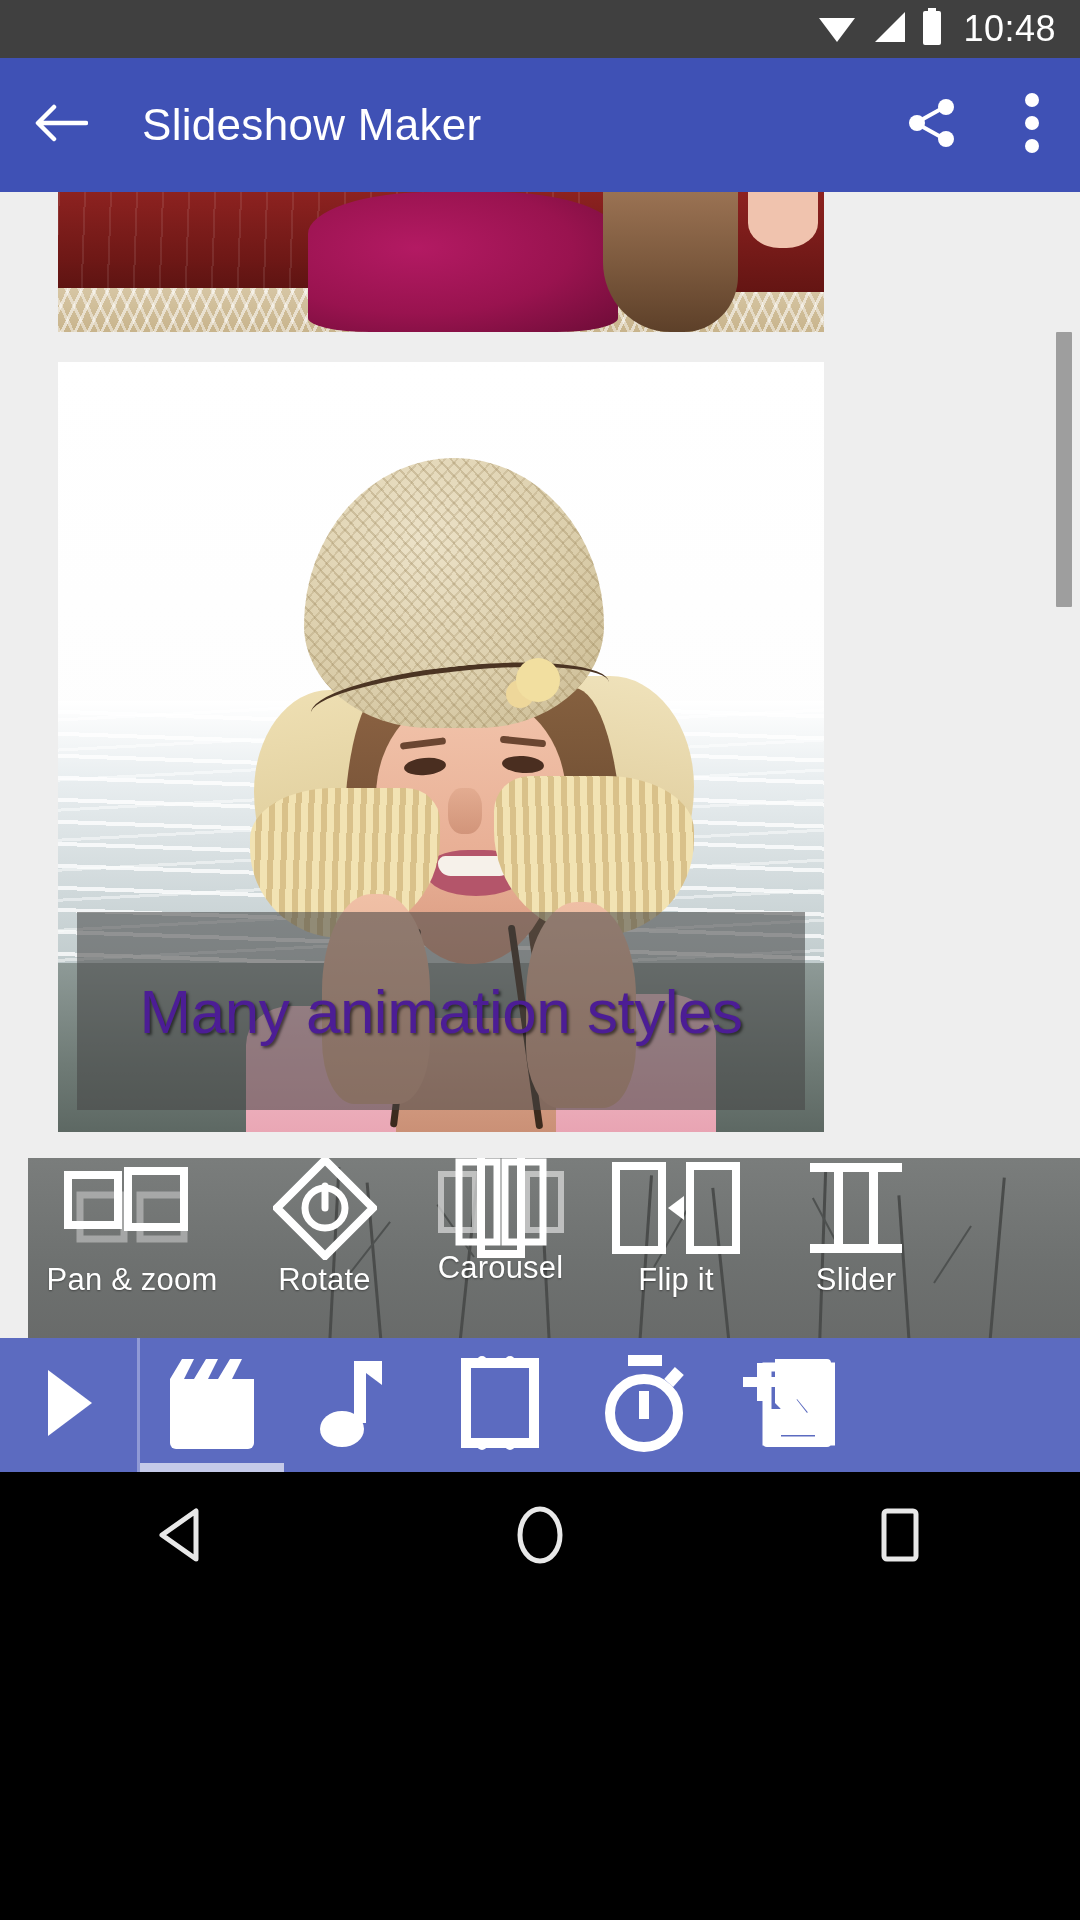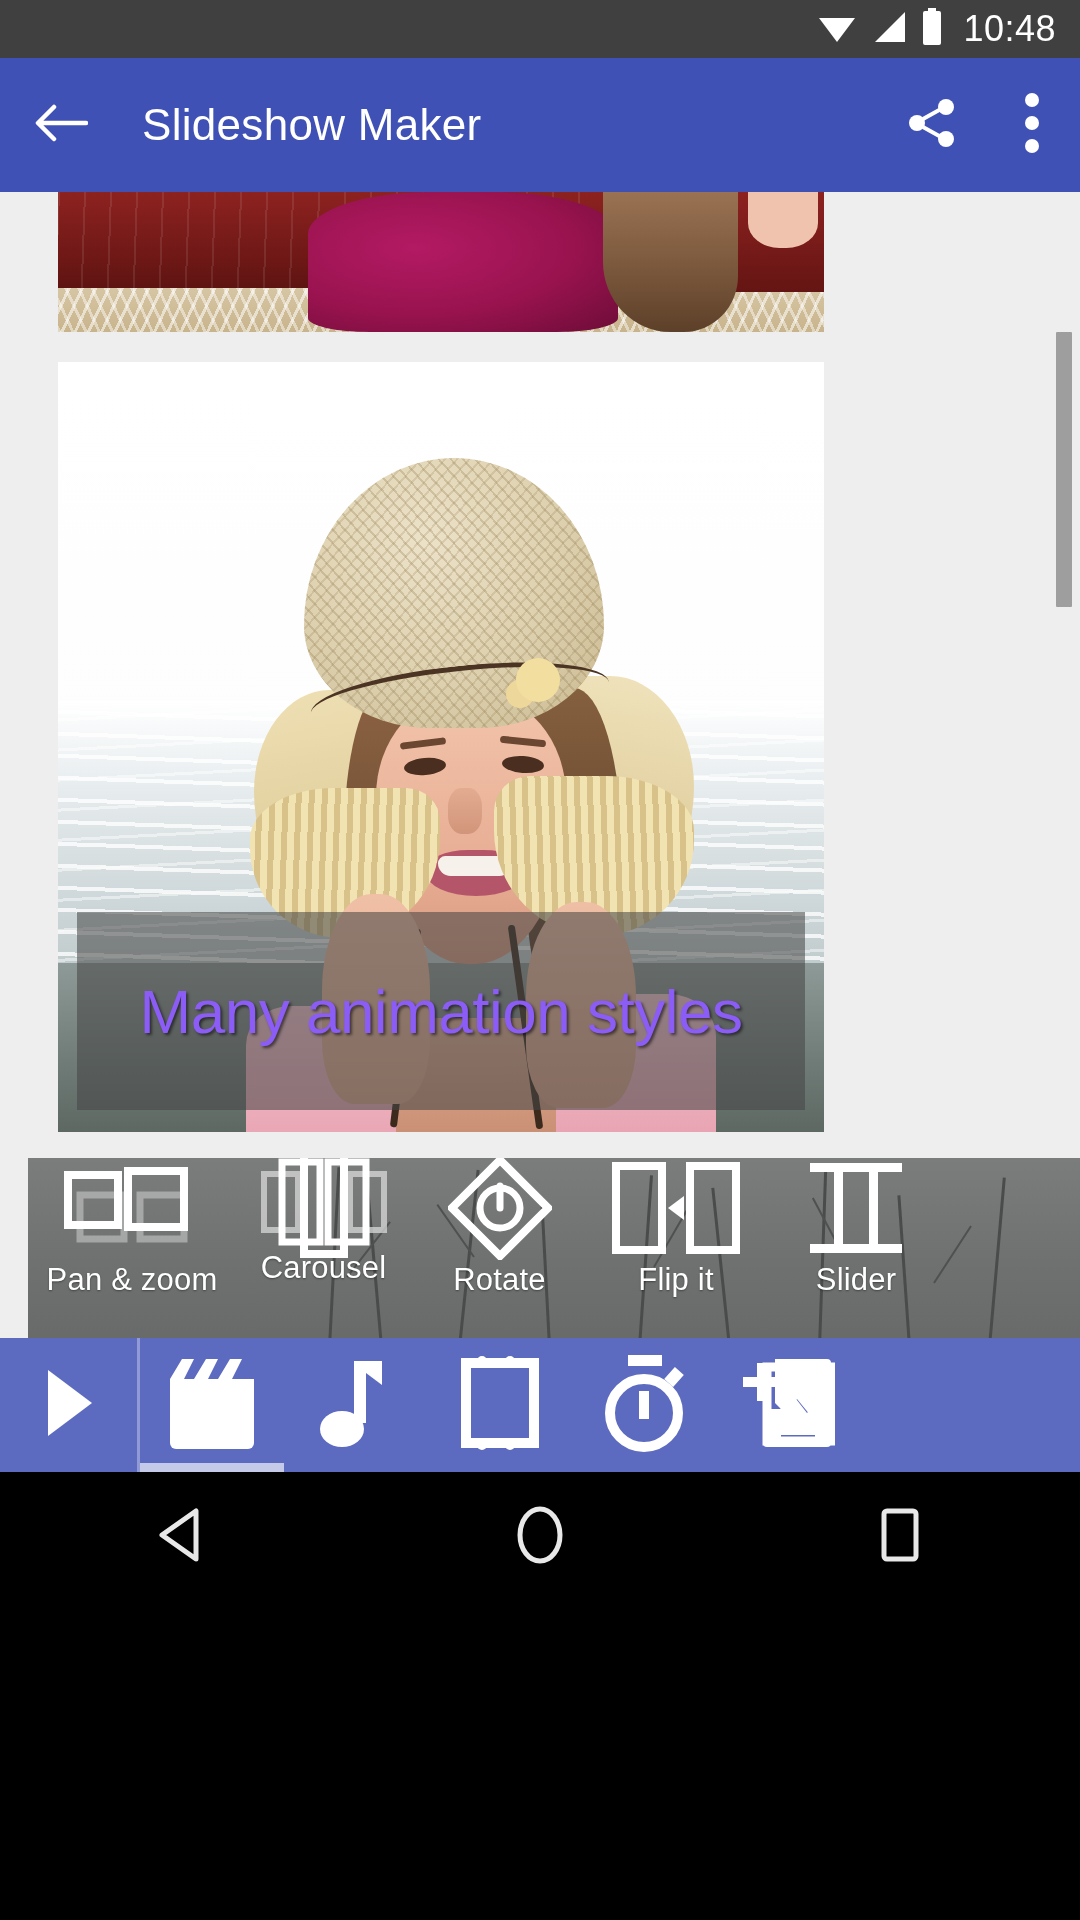--- a/index.html
+++ b/index.html
@@ -202,21 +202,21 @@
     position:absolute; left:150px; top:560px; width:180px; height:120px;
     background:linear-gradient(180deg,#e0ac92,#c98f75);
   }
 
   .caption-bar {
     position:absolute; left:19px; top:550px; width:728px; height:198px;
     background:rgba(70,70,70,0.56);
     display:flex; align-items:center; justify-content:center;
   }
   .caption-text {
-    color:#8b5cf6; font-size:62px; font-weight:400; letter-spacing:-0.5px;
+    color:#4c1d95; font-size:62px; font-weight:400; letter-spacing:-0.5px;
     text-shadow:2px 2px 3px rgba(0,0,0,.55);
     white-space:nowrap;
   }
 
   
   .scroll-track {
     position:absolute; right:0; top:0; width:1080px; height:966px; pointer-events:none;
   }
   .scroll-thumb {
     position:absolute; right:8px; top:140px; width:16px; height:275px;
@@ -419,47 +419,47 @@
               <rect x="16" y="30" width="44" height="44" fill="none" stroke="#cfcfcf" stroke-width="7" opacity=".55"></rect>
               <rect x="76" y="30" width="44" height="44" fill="none" stroke="#cfcfcf" stroke-width="7" opacity=".55"></rect>
               <rect x="4" y="10" width="50" height="50" fill="none" stroke="#fff" stroke-width="8"></rect>
               <rect x="64" y="6" width="56" height="56" fill="none" stroke="#fff" stroke-width="8"></rect>
             </svg>
           </span>
         </div>
         <span class="a-label">Pan &amp; zoom</span>
       </div>
 
+      <div class="anim-item" style="width:177px;">
+        <div class="icon-wrap">
+          <span>
+            <svg width="104" height="104" viewBox="0 0 104 104">
+              <path d="M52 4 L100 52 L52 100 L4 52 Z" fill="none" stroke="#fff" stroke-width="8"></path>
+              <circle cx="52" cy="52" r="20" fill="none" stroke="#fff" stroke-width="7"></circle>
+              <path d="M52 30 L52 52" stroke="#fff" stroke-width="7" stroke-linecap="round"></path>
+            </svg>
+          </span>
+        </div>
+        <span class="a-label">Rotate</span>
+      </div>
+
       <div class="anim-item selected" style="width:175px;">
         <div class="icon-wrap" style="height:92px;">
           <span>
             <svg width="128" height="112" viewBox="0 0 128 112">
               <rect x="4" y="28" width="34" height="56" fill="none" stroke="#d8d8d8" stroke-width="6" opacity=".75"></rect>
               <rect x="90" y="28" width="34" height="56" fill="none" stroke="#d8d8d8" stroke-width="6" opacity=".75"></rect>
               <rect x="22" y="16" width="38" height="80" fill="none" stroke="#fff" stroke-width="7"></rect>
               <rect x="68" y="16" width="38" height="80" fill="none" stroke="#fff" stroke-width="7"></rect>
               <rect x="44" y="4" width="40" height="104" fill="none" stroke="#fff" stroke-width="8"></rect>
             </svg>
           </span>
         </div>
         <span class="a-label">Carousel</span>
         <div class="anim-underline"></div>
-      </div>
-
-      <div class="anim-item" style="width:177px;">
-        <div class="icon-wrap">
-          <span>
-            <svg width="104" height="104" viewBox="0 0 104 104">
-              <path d="M52 4 L100 52 L52 100 L4 52 Z" fill="none" stroke="#fff" stroke-width="8"></path>
-              <circle cx="52" cy="52" r="20" fill="none" stroke="#fff" stroke-width="7"></circle>
-              <path d="M52 30 L52 52" stroke="#fff" stroke-width="7" stroke-linecap="round"></path>
-            </svg>
-          </span>
-        </div>
-        <span class="a-label">Rotate</span>
       </div>
 
       <div class="anim-item" style="width:176px;">
         <div class="icon-wrap">
           <span>
             <svg width="128" height="96" viewBox="0 0 128 96">
               <rect x="4" y="6" width="46" height="84" fill="none" stroke="#fff" stroke-width="8"></rect>
               <rect x="78" y="6" width="46" height="84" fill="none" stroke="#fff" stroke-width="8"></rect>
               <path d="M72 36 L56 48 L72 60 Z" fill="#fff"></path>
             </svg>

